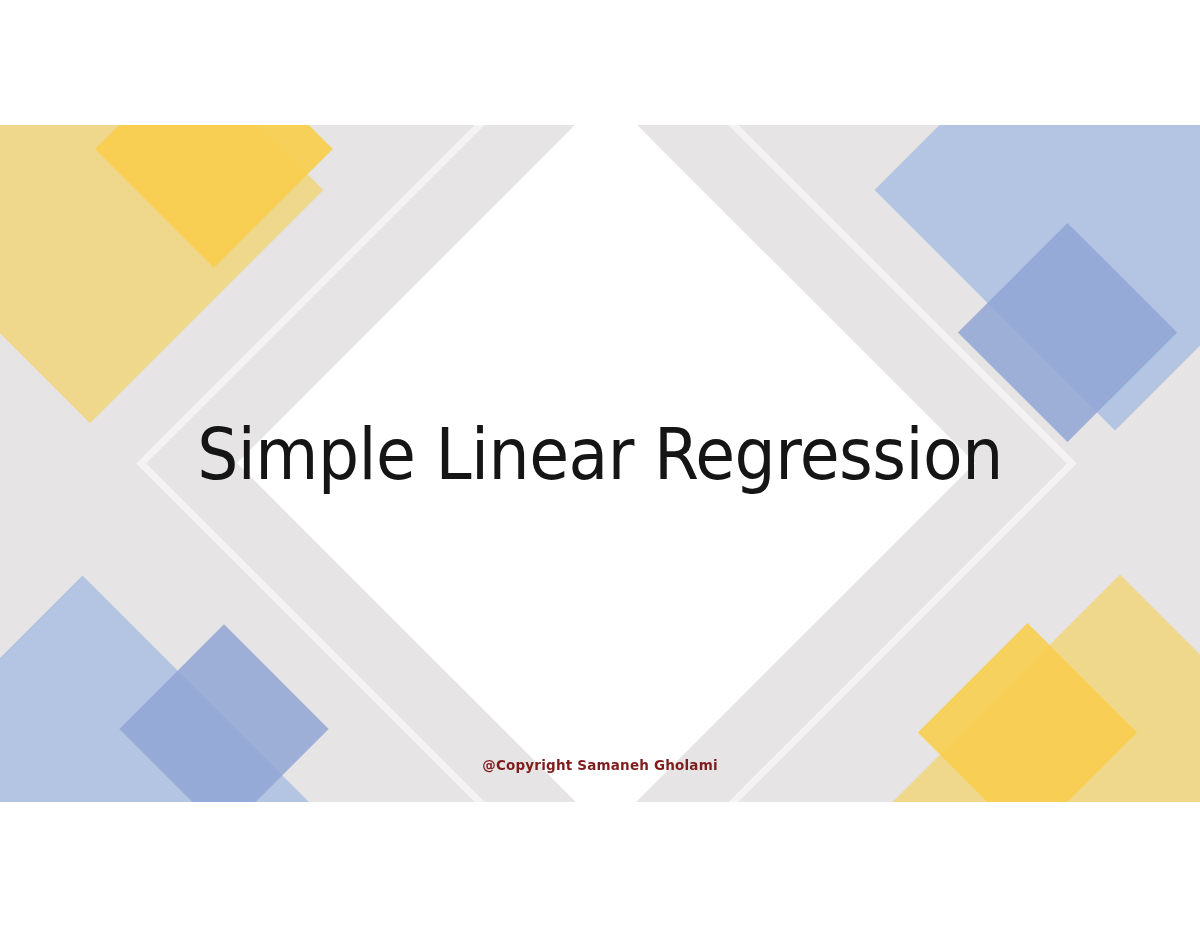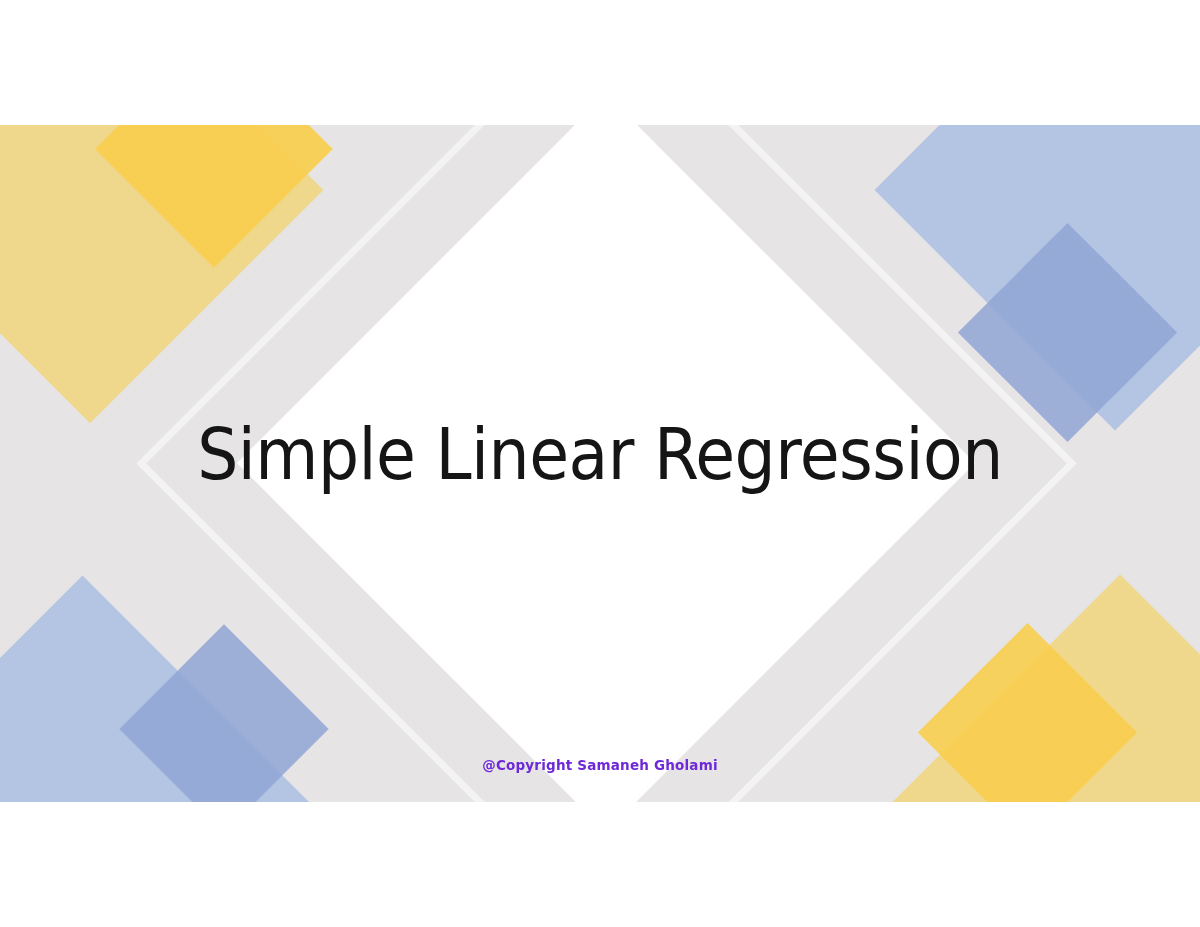--- a/index.html
+++ b/index.html
@@ -142,21 +142,21 @@
   .footer {
     position: absolute;
     left: 0;
     top: 632px;
     width: 1200px;
     text-align: center;
     font-family: "DejaVu Sans", sans-serif;
     font-size: 13.5px;
     font-weight: 700;
     letter-spacing: 0.2px;
-    color: #6d28d9;
+    color: #7f1d1d;
     z-index: 40;
   }
 </style>
 </head>
 <body>
 
 <div id="page">
 
   <div class="slide">
 

